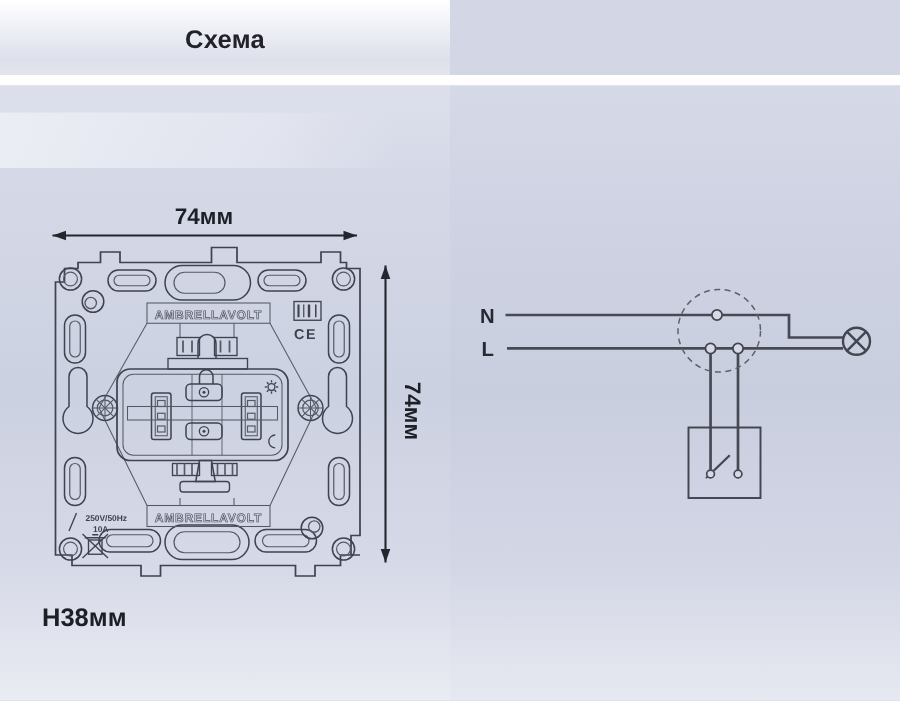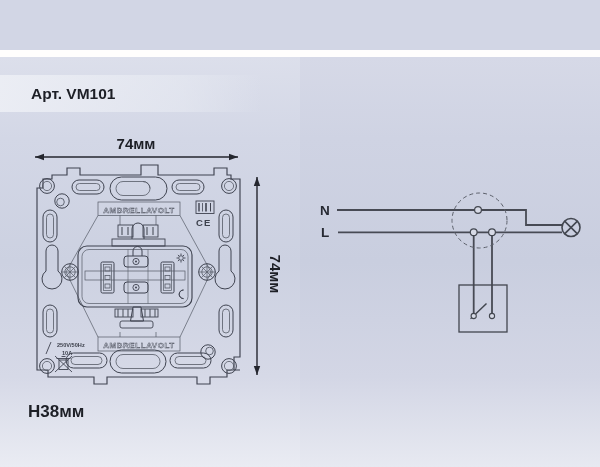--- a/index.html
+++ b/index.html
@@ -34,25 +34,27 @@
   .ce-txt{font-size:9.5px;letter-spacing:1.2px;fill:#3d414c;font-weight:bold;}
   .ln{stroke:#3f4350;fill:none;}
   .ln2{stroke:#555a66;fill:none;}
   .wire{stroke:#474a54;stroke-width:1.8;fill:none;}
 </style>
 </head>
 <body>
 
 <div class="stage">
 
+  <div class="hdr hdr-left">
+    <span>Схема</span>
+  </div>
   <div class="sep"></div>
 
   <div class="panel panel-left">
     <div class="art-band"></div>
-    <div class="art-label">Арт. VM101</div>
 
     <svg width="300" height="410" viewBox="0 0 300 410">
 
       <g stroke="#24262e" stroke-width="1.4">
         <line x1="35" y1="100" x2="238" y2="100"></line>
         <path d="M35,100 l9,-3.2 v6.4 z" fill="#24262e" stroke="none"></path>
         <path d="M238,100 l-9,-3.2 v6.4 z" fill="#24262e" stroke="none"></path>
       </g>
       <text class="dim-txt" x="136" y="92" text-anchor="middle">74мм</text>
 

